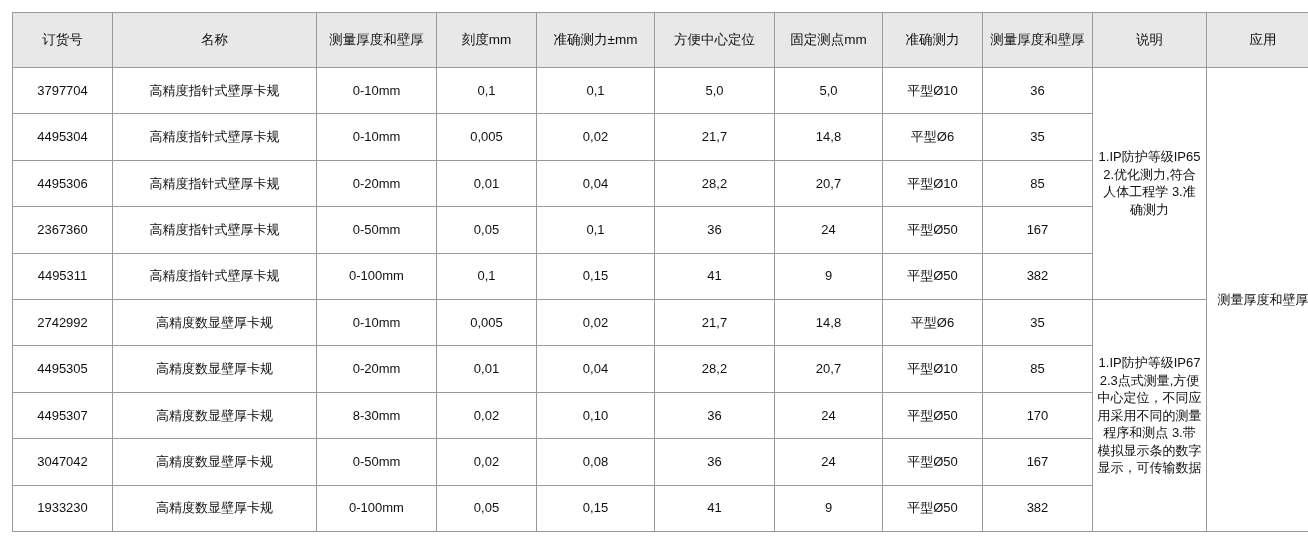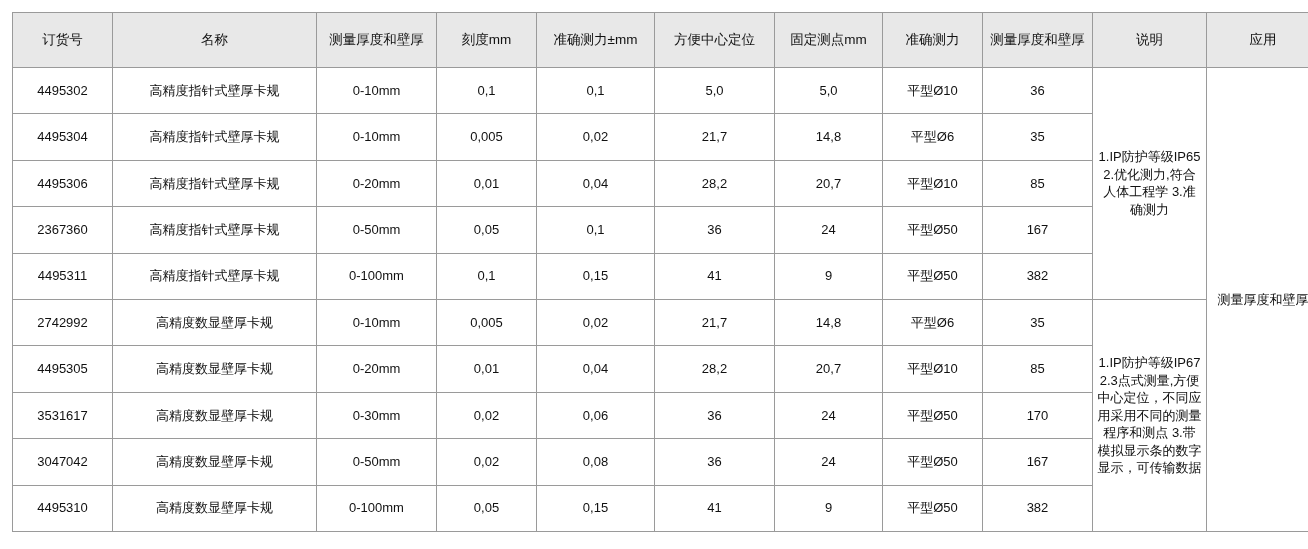--- a/index.html
+++ b/index.html
@@ -88,21 +88,21 @@
       <th>方便中心定位</th>
       <th>固定测点mm</th>
       <th>准确测力</th>
       <th>测量厚度和壁厚</th>
       <th>说明</th>
       <th>应用</th>
     </tr>
   </thead>
   <tbody>
     <tr>
-      <td>4495302</td>
+      <td>3797704</td>
       <td>高精度指针式壁厚卡规</td>
       <td>0-10mm</td>
       <td>0,1</td>
       <td>0,1</td>
       <td>5,0</td>
       <td>5,0</td>
       <td>平型Ø10</td>
       <td>36</td>
       <td class="note-cell" rowspan="5">1.IP防护等级IP65
 2.优化测力,符合人体工程学
@@ -172,43 +172,43 @@
       <td>高精度数显壁厚卡规</td>
       <td>0-20mm</td>
       <td>0,01</td>
       <td>0,04</td>
       <td>28,2</td>
       <td>20,7</td>
       <td>平型Ø10</td>
       <td>85</td>
     </tr>
     <tr>
-      <td>3531617</td>
-      <td>高精度数显壁厚卡规</td>
-      <td>0-30mm</td>
-      <td>0,02</td>
-      <td>0,06</td>
+      <td>4495307</td>
+      <td>高精度数显壁厚卡规</td>
+      <td>8-30mm</td>
+      <td>0,02</td>
+      <td>0,10</td>
       <td>36</td>
       <td>24</td>
       <td>平型Ø50</td>
       <td>170</td>
     </tr>
     <tr>
       <td>3047042</td>
       <td>高精度数显壁厚卡规</td>
       <td>0-50mm</td>
       <td>0,02</td>
       <td>0,08</td>
       <td>36</td>
       <td>24</td>
       <td>平型Ø50</td>
       <td>167</td>
     </tr>
     <tr>
-      <td>4495310</td>
+      <td>1933230</td>
       <td>高精度数显壁厚卡规</td>
       <td>0-100mm</td>
       <td>0,05</td>
       <td>0,15</td>
       <td>41</td>
       <td>9</td>
       <td>平型Ø50</td>
       <td>382</td>
     </tr>
   </tbody>

